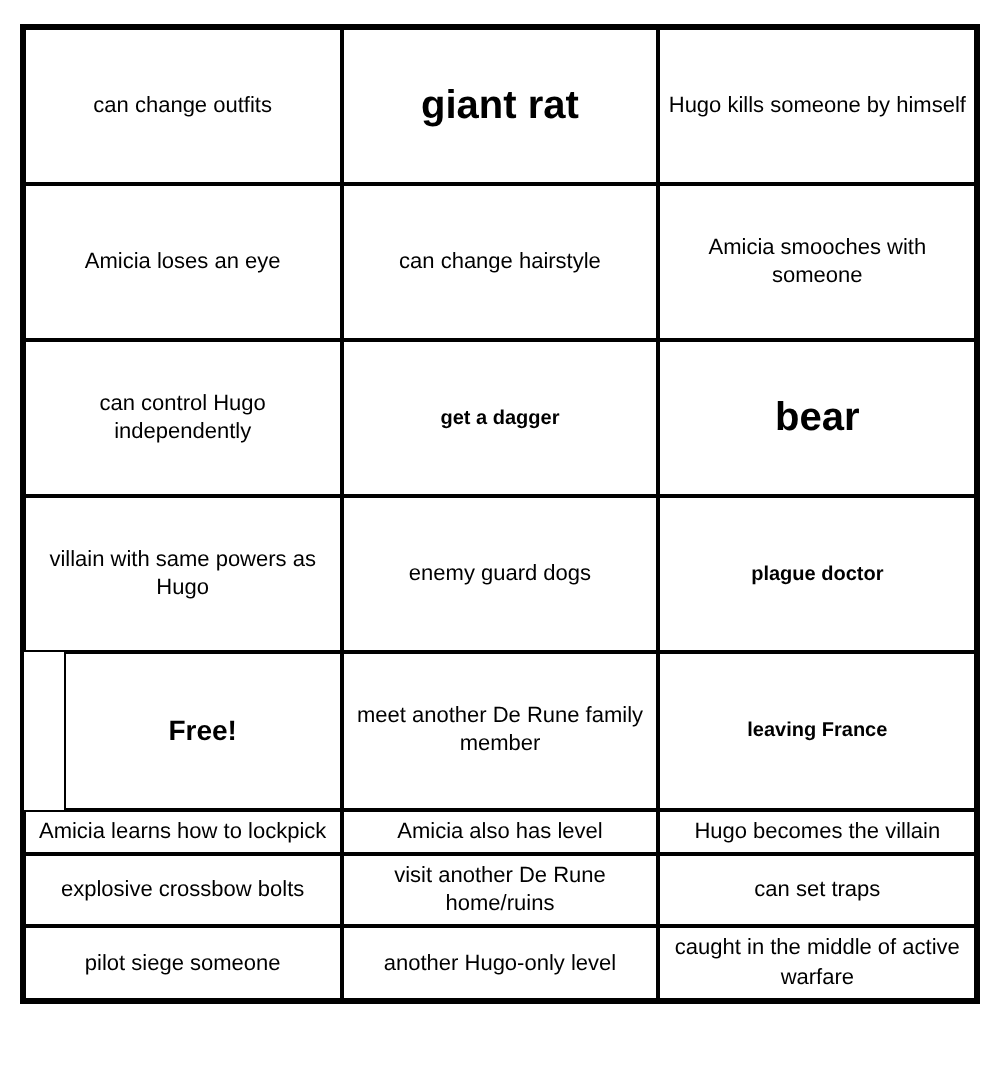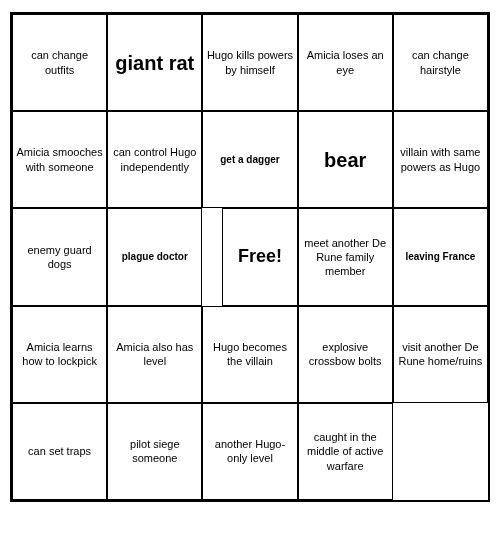--- a/index.html
+++ b/index.html
@@ -21,21 +21,21 @@
       margin-bottom: 4px;
     }
     .bingo-title span {
       font-size: 36px;
       font-weight: bold;
       width: 88px;
       text-align: center;
     }
     .bingo-grid {
       display: grid;
-      grid-template-columns: repeat(5, 1fr);
+      grid-template-columns: repeat(3, 1fr);
       grid-template-rows: repeat(5, 1fr);
       width: 480px;
       height: 490px;
       border: 2px solid #000;
     }
     .bingo-cell {
       border: 1px solid #000;
       display: flex;
       align-items: center;
       justify-content: center;
@@ -46,40 +46,40 @@
     }
     .bingo-cell.large-text {
       font-size: 20px;
       font-weight: bold;
     }
     .bingo-cell.medium-text {
       font-size: 10px;
       font-weight: bold;
     }
     .bingo-cell.free {
-      font-size: 18px;
+      font-size: 14px;
       font-weight: bold;
       margin-left: 20px;
     }
   </style>
 </head>
 <body>
 
 <div class="bingo-title">
   <span></span>
   <span></span>
   <span></span>
   <span></span>
   <span></span>
 </div>
 
 <div class="bingo-grid" id="bingo-grid">
 <div class="bingo-cell">can change outfits</div>
     <div class="bingo-cell large-text">giant rat</div>
-    <div class="bingo-cell">Hugo kills powers by himself</div>
+    <div class="bingo-cell">Hugo kills someone by himself</div>
     <div class="bingo-cell">Amicia loses an eye</div>
     <div class="bingo-cell">can change hairstyle</div>
     <div class="bingo-cell">Amicia smooches with someone</div>
     <div class="bingo-cell">can control Hugo independently</div>
     <div class="bingo-cell medium-text">get a dagger</div>
     <div class="bingo-cell large-text">bear</div>
     <div class="bingo-cell">villain with same powers as Hugo</div>
     <div class="bingo-cell">enemy guard dogs</div>
     <div class="bingo-cell medium-text">plague doctor</div>
     <div class="bingo-cell free">Free!</div>

